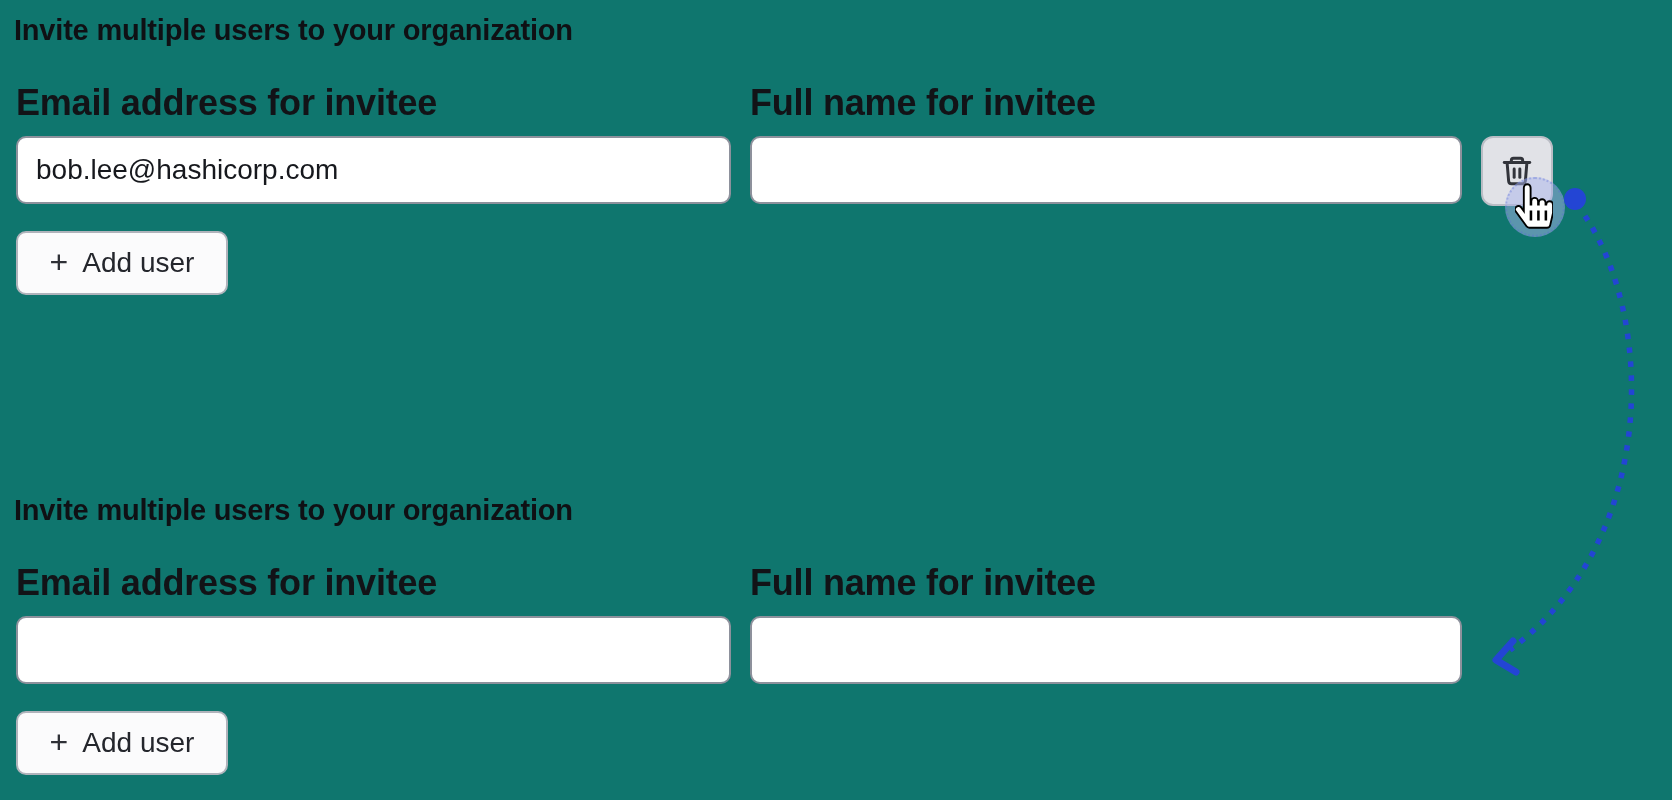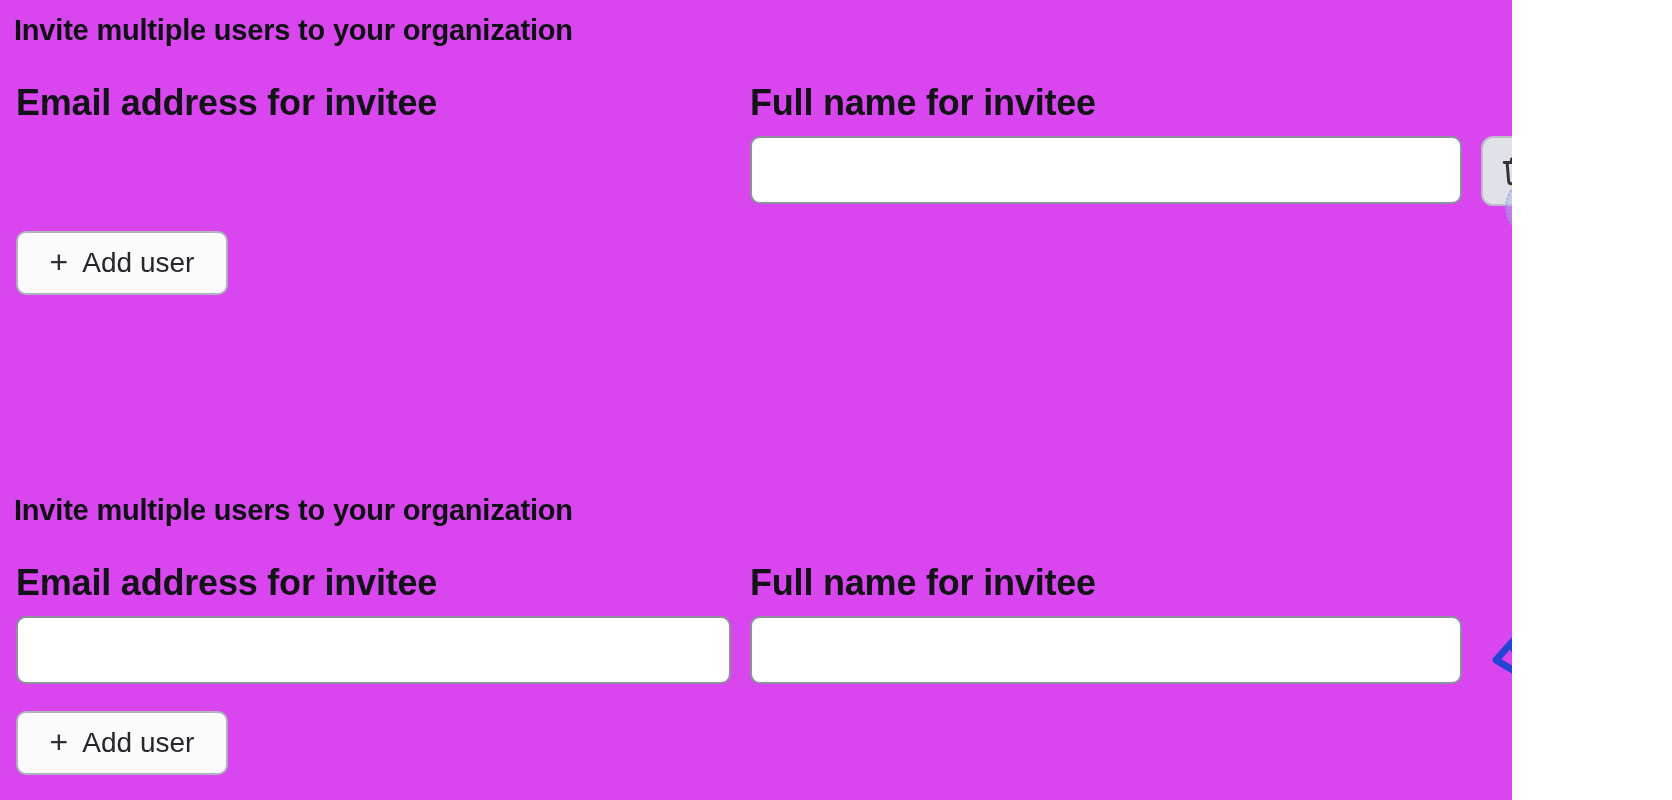--- a/index.html
+++ b/index.html
@@ -1,22 +1,22 @@
 <!DOCTYPE html>
 <html><head>
 <meta charset="utf-8">
 <style>
   * { margin: 0; padding: 0; box-sizing: border-box; }
   html, body { background: #ffffff; }
   body { font-family: "Liberation Sans", "DejaVu Sans", sans-serif; }
   .page {
     position: relative;
-    width: 1512px;
+    width: 1672px;
     height: 800px;
-    background: #d946ef;
+    background: #0f766e;
     overflow: hidden;
   }
   .section { position: absolute; left: 0; width: 1672px; height: 320px; }
   .section.before { top: 0; }
   .section.after { top: 480px; }
 
   .heading {
     position: absolute;
     left: 14px; top: 14px;
     font-size: 29px;
@@ -115,20 +115,21 @@
 <body>
 
 <div class="page">
 
   <div class="section before">
     <div class="heading">Invite multiple users to your organization</div>
 
     <div class="field-label label-email">Email address for invitee</div>
     <div class="field-label label-name">Full name for invitee</div>
 
+    <input class="text-input input-email" type="text" value="bob.lee@hashicorp.com" style="">
     <input class="text-input input-name" type="text" value="" style="">
 
     <button class="trash-btn">
       <span style="display:flex">
         <svg width="34" height="34" viewBox="0 0 24 24" fill="none" stroke="#32343b" stroke-width="2.1" stroke-linecap="round" stroke-linejoin="round">
           <path d="M3 6h18"></path>
           <path d="M19 6l-1.1 13.2a2 2 0 0 1-2 1.8H8.1a2 2 0 0 1-2-1.8L5 6"></path>
           <path d="M8 6V4.5A1.5 1.5 0 0 1 9.5 3h5A1.5 1.5 0 0 1 16 4.5V6"></path>
           <path d="M10 10.5v6"></path>
           <path d="M14 10.5v6"></path>

